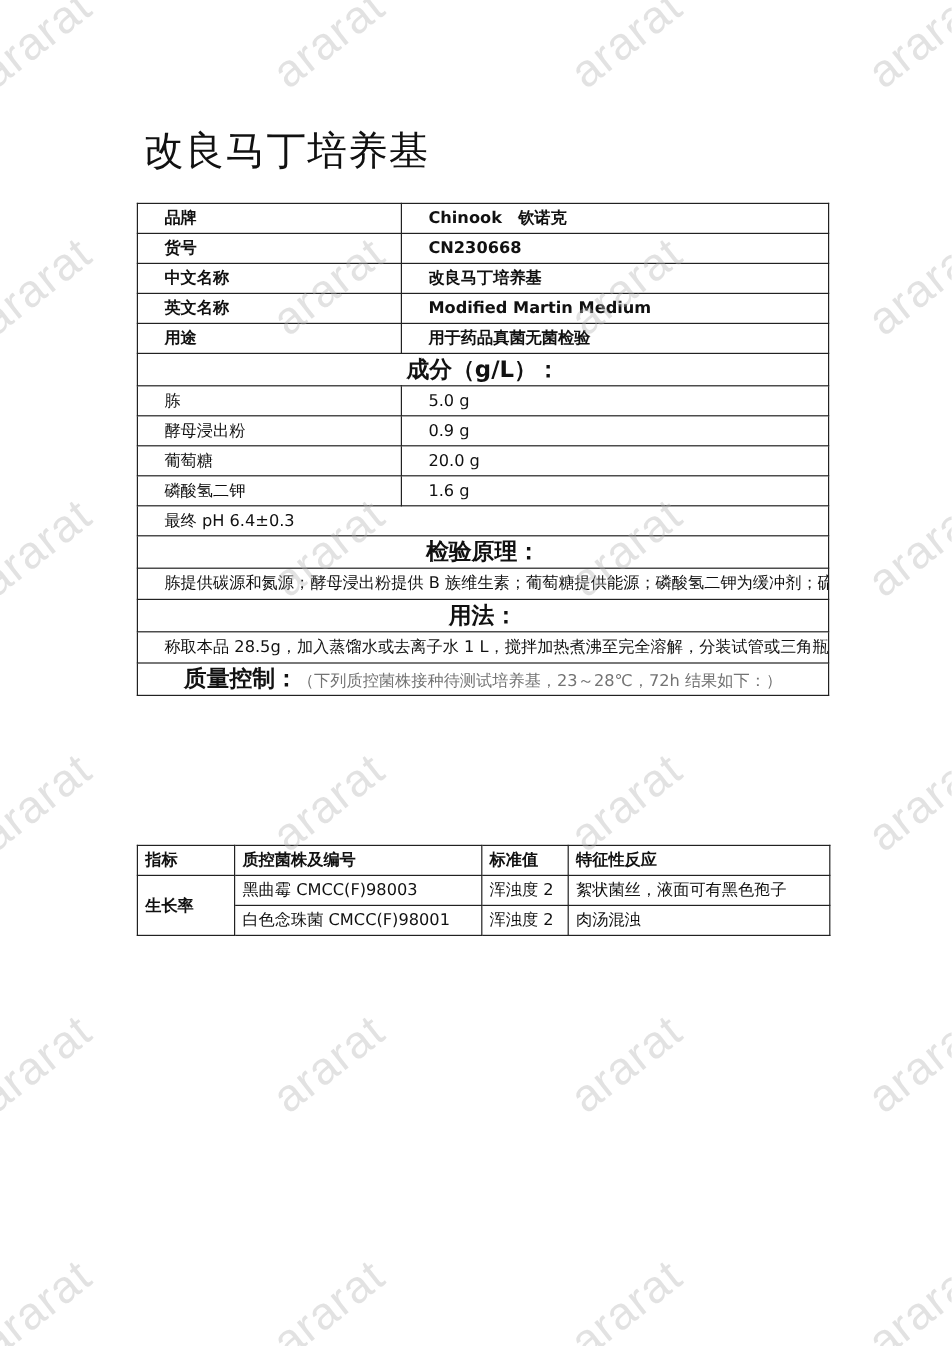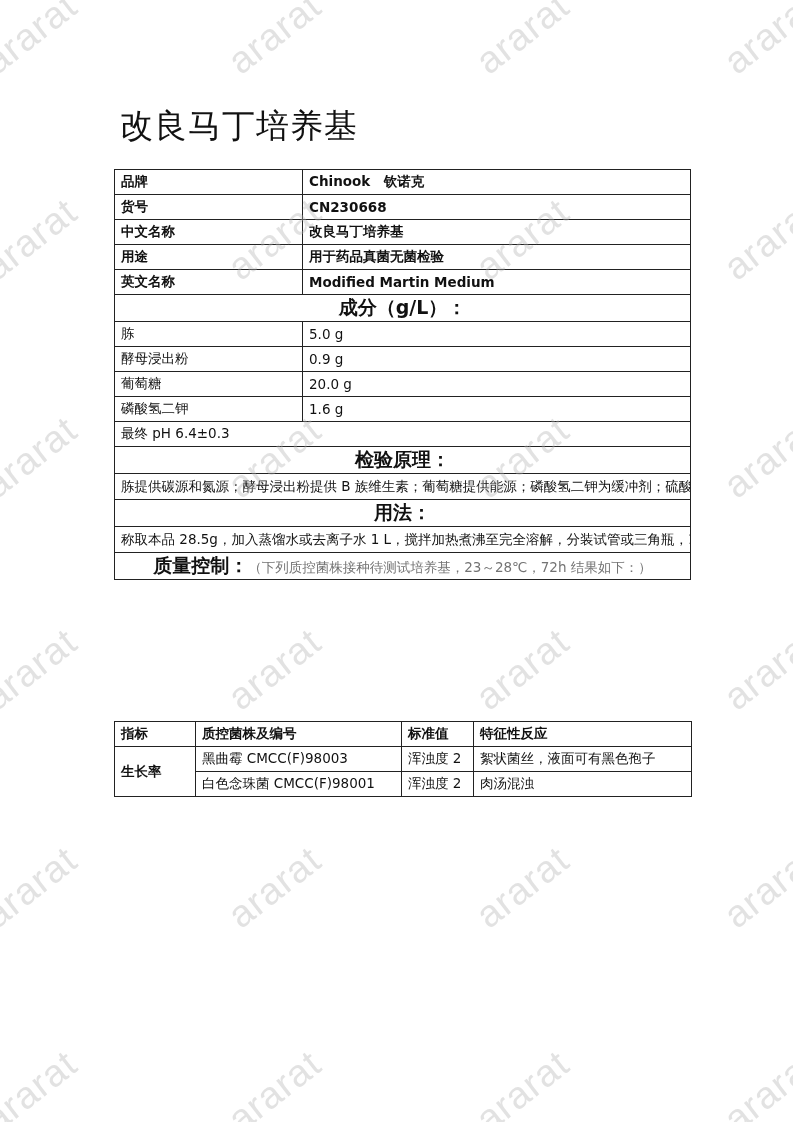--- a/index.html
+++ b/index.html
@@ -15,31 +15,31 @@
   }
   .title {
     position: absolute; left: 120px; top: 104px; font-size: 33px; font-weight: normal; margin: 0;
     letter-spacing: 1px;
   }
   table.doc {
     position: absolute; left: 114px; top: 169px; width: 577px; border-collapse: collapse;
     font-size: 13.5px; table-layout: fixed;
   }
   table.doc td {
-    border: 1px solid #222; padding: 0 6px; height: 24px; vertical-align: middle;
+    border: 1px solid #222; padding: 0 22px; height: 24px; vertical-align: middle;
     white-space: nowrap; overflow: hidden;
   }
   table.doc td.k { width: 175px; }
   .b { font-weight: bold; }
   .section td { height: 36px; font-size: 19px; font-weight: bold; text-align: center; }
   .para td { white-space: normal; line-height: 25px; padding-top: 2px; padding-bottom: 2px; height: auto; }
   .note { font-size: 13.5px; font-weight: normal; color: #737373; }
   table.qc {
     position: absolute; left: 114px; top: 704px; width: 577px; border-collapse: collapse;
-    table-layout: fixed; font-size: 13.5px; margin-top: 17px;
+    table-layout: fixed; font-size: 13.5px;
   }
   table.qc td { border: 1px solid #222; height: 24px; padding: 0 6px; white-space: nowrap; overflow: hidden; }
 </style>
 </head>
 <body>
 
 <h1 class="title">改良马丁培养基</h1>
 
 <table class="doc">
   <tbody>
@@ -49,26 +49,26 @@
   </tr>
   <tr>
     <td class="k b">货号</td>
     <td class="b">CN230668</td>
   </tr>
   <tr>
     <td class="k b">中文名称</td>
     <td class="b">改良马丁培养基</td>
   </tr>
   <tr>
+    <td class="k b">英文名称</td>
+    <td class="b">Modified Martin Medium</td>
+  </tr>
+  <tr>
     <td class="k b">用途</td>
     <td class="b">用于药品真菌无菌检验</td>
-  </tr>
-  <tr>
-    <td class="k b">英文名称</td>
-    <td class="b">Modified Martin Medium</td>
   </tr>
 
   <tr class="section">
     <td colspan="2">成分（g/L）：</td>
   </tr>
   <tr>
     <td class="k">胨</td>
     <td>5.0 g</td>
   </tr>
   <tr>

